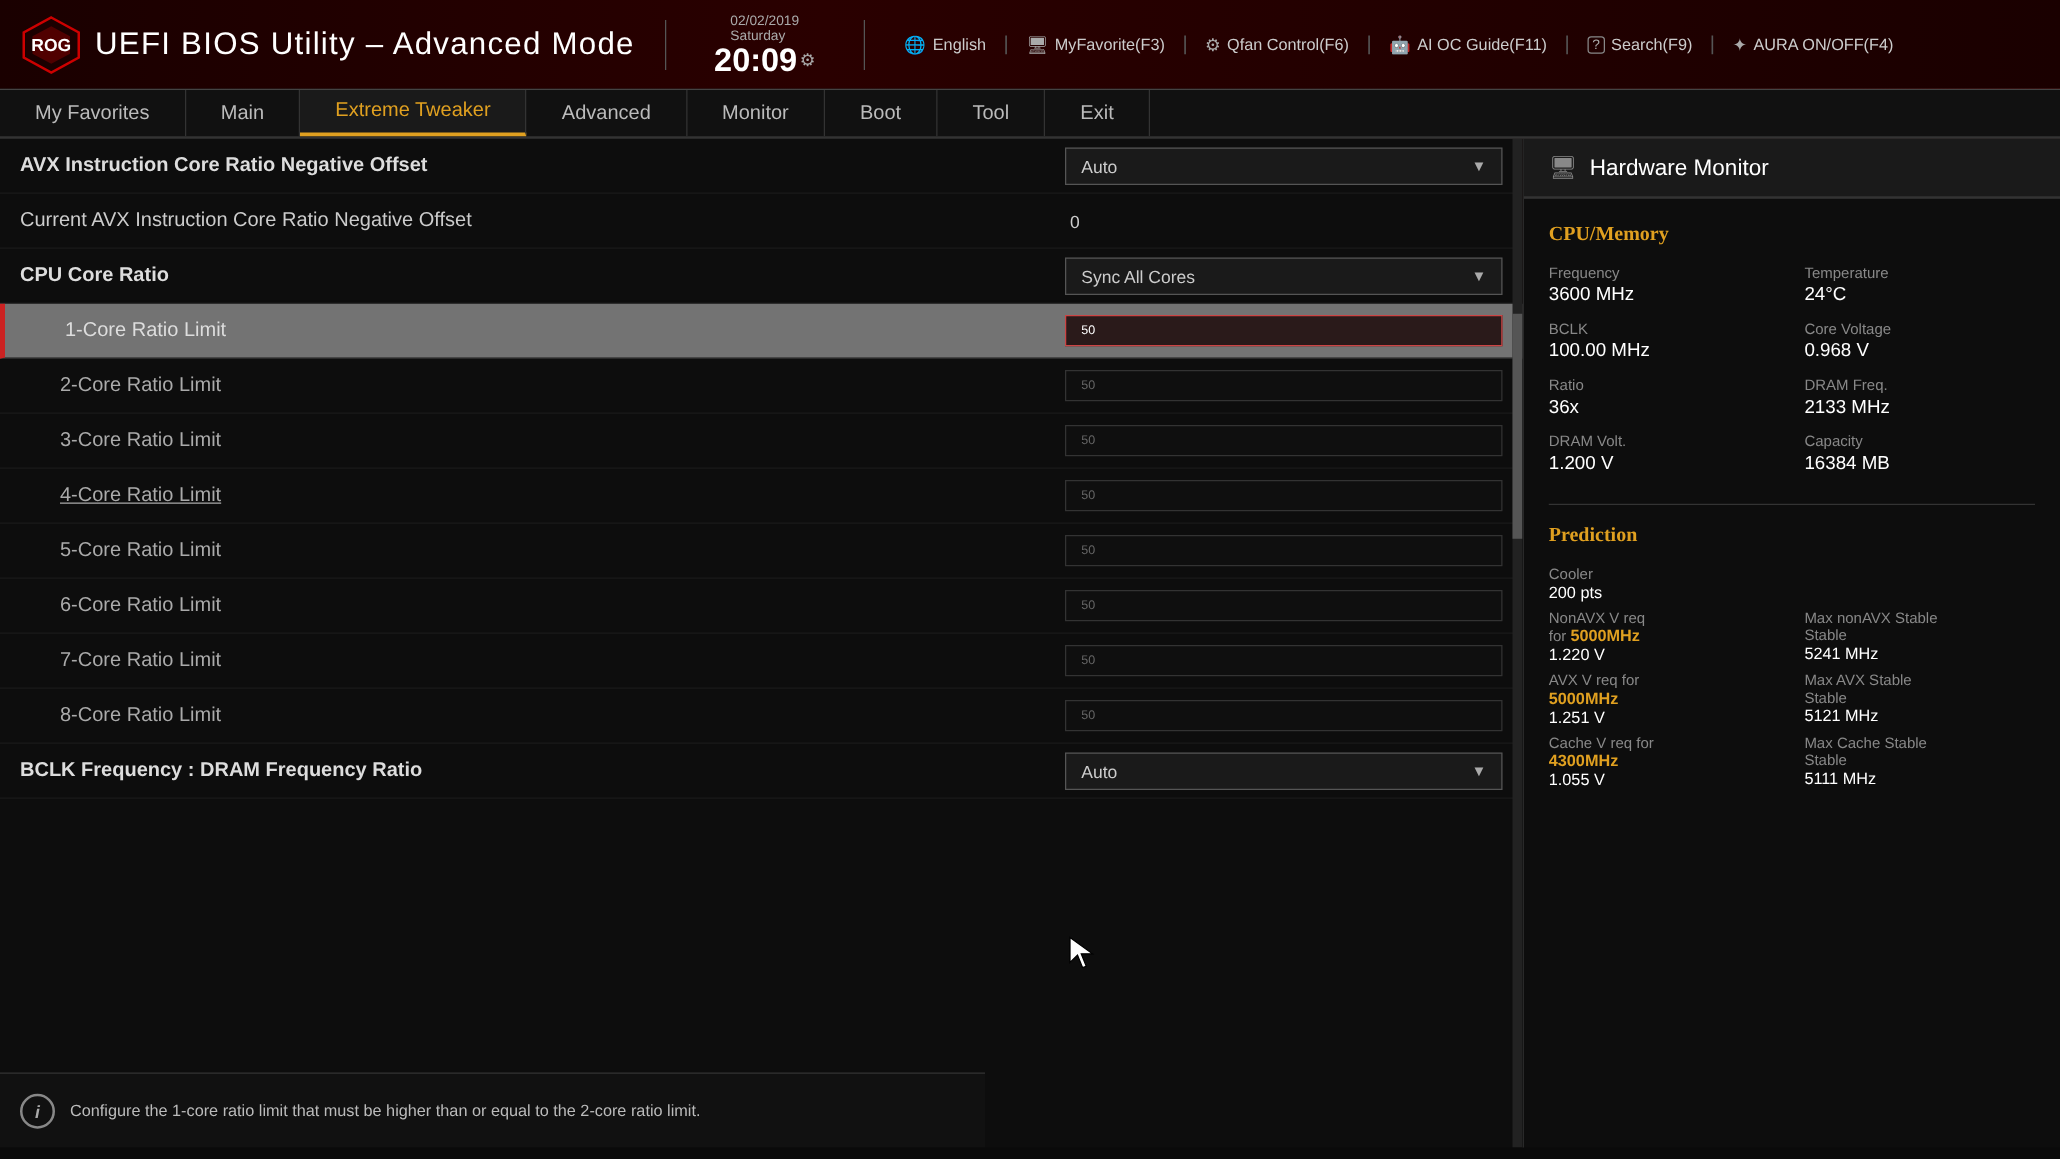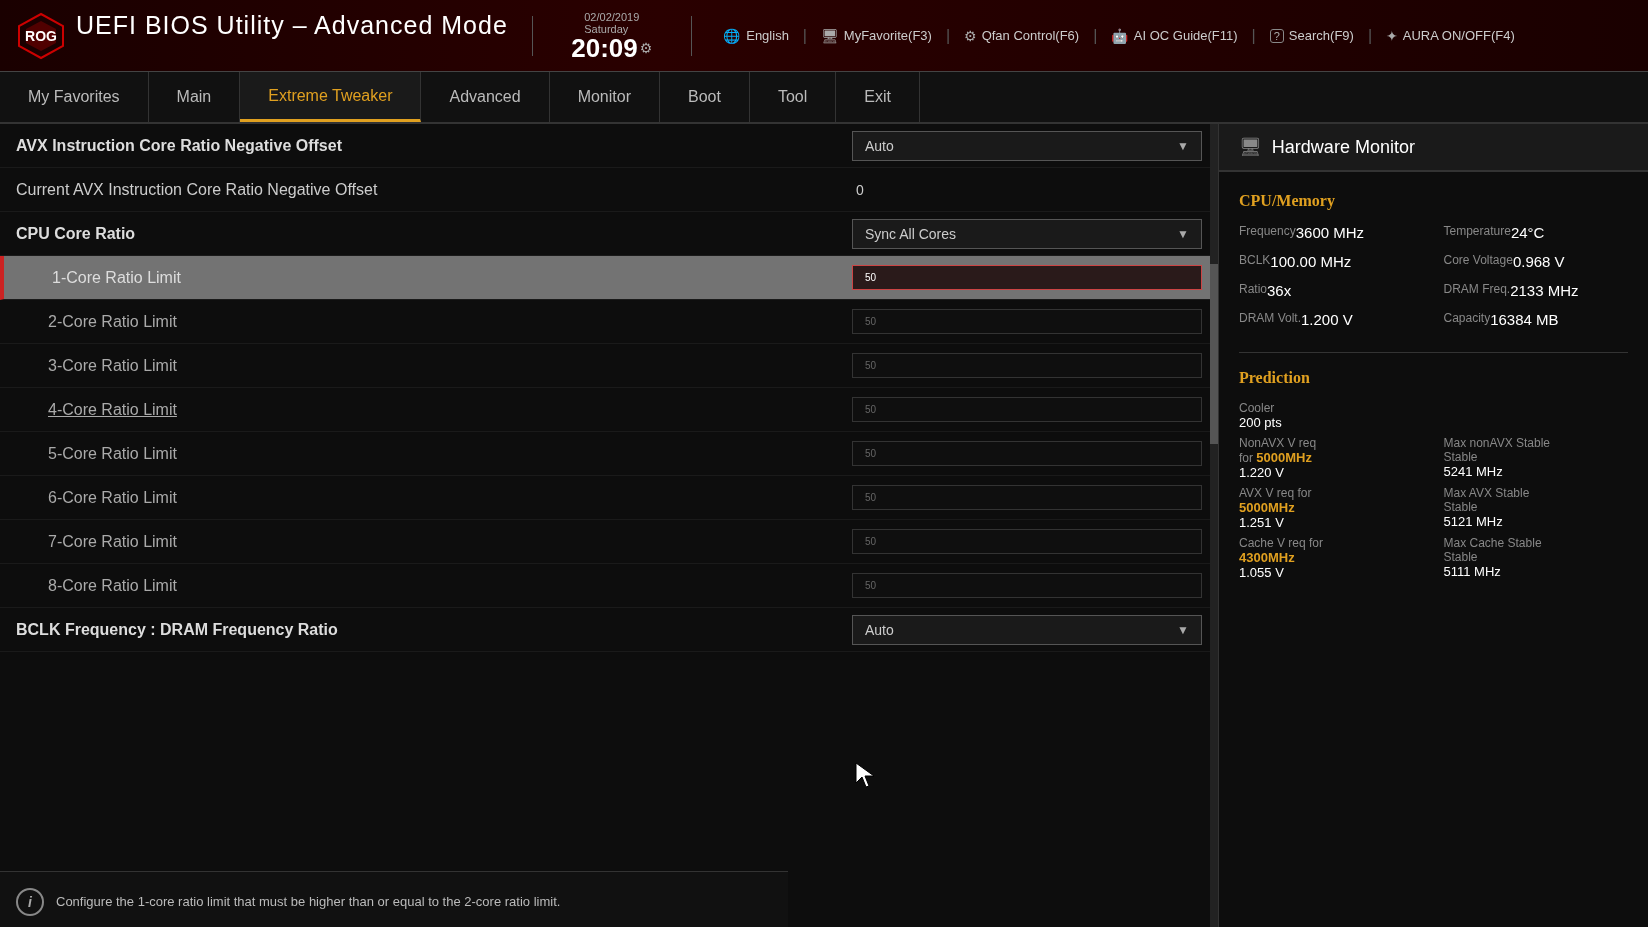--- a/index.html
+++ b/index.html
@@ -32,21 +32,21 @@
       border-bottom: 1px solid #444;
       padding: 8px 16px;
       display: flex;
       align-items: center;
       gap: 16px;
       height: 72px;
     }
 
     .logo-area {
       display: flex;
-      align-items: flex-start;
+      align-items: center;
       gap: 10px;
       min-width: 340px;
     }
 
     .rog-logo {
       width: 50px;
       height: 50px;
       flex-shrink: 0;
     }
 
@@ -113,21 +113,21 @@
       color: #aaa;
     }
 
     
     .main-nav {
       position: relative;
       z-index: 10;
       background: #111;
       display: flex;
       align-items: stretch;
-      height: 52px;
+      height: 39px;
       border-bottom: 2px solid #333;
     }
 
     .nav-tab {
       display: flex;
       align-items: center;
       justify-content: center;
       padding: 0 28px;
       font-size: 16px;
       color: #bbb;
@@ -337,21 +337,21 @@
 
     .monitor-grid {
       display: grid;
       grid-template-columns: 1fr 1fr;
       gap: 4px 20px;
       margin-bottom: 16px;
     }
 
     .monitor-item {
       display: flex;
-      flex-direction: row;
+      flex-direction: column;
       margin-bottom: 8px;
     }
 
     .monitor-label {
       font-size: 12px;
       color: #888;
       margin-bottom: 2px;
     }
 
     .monitor-value {

